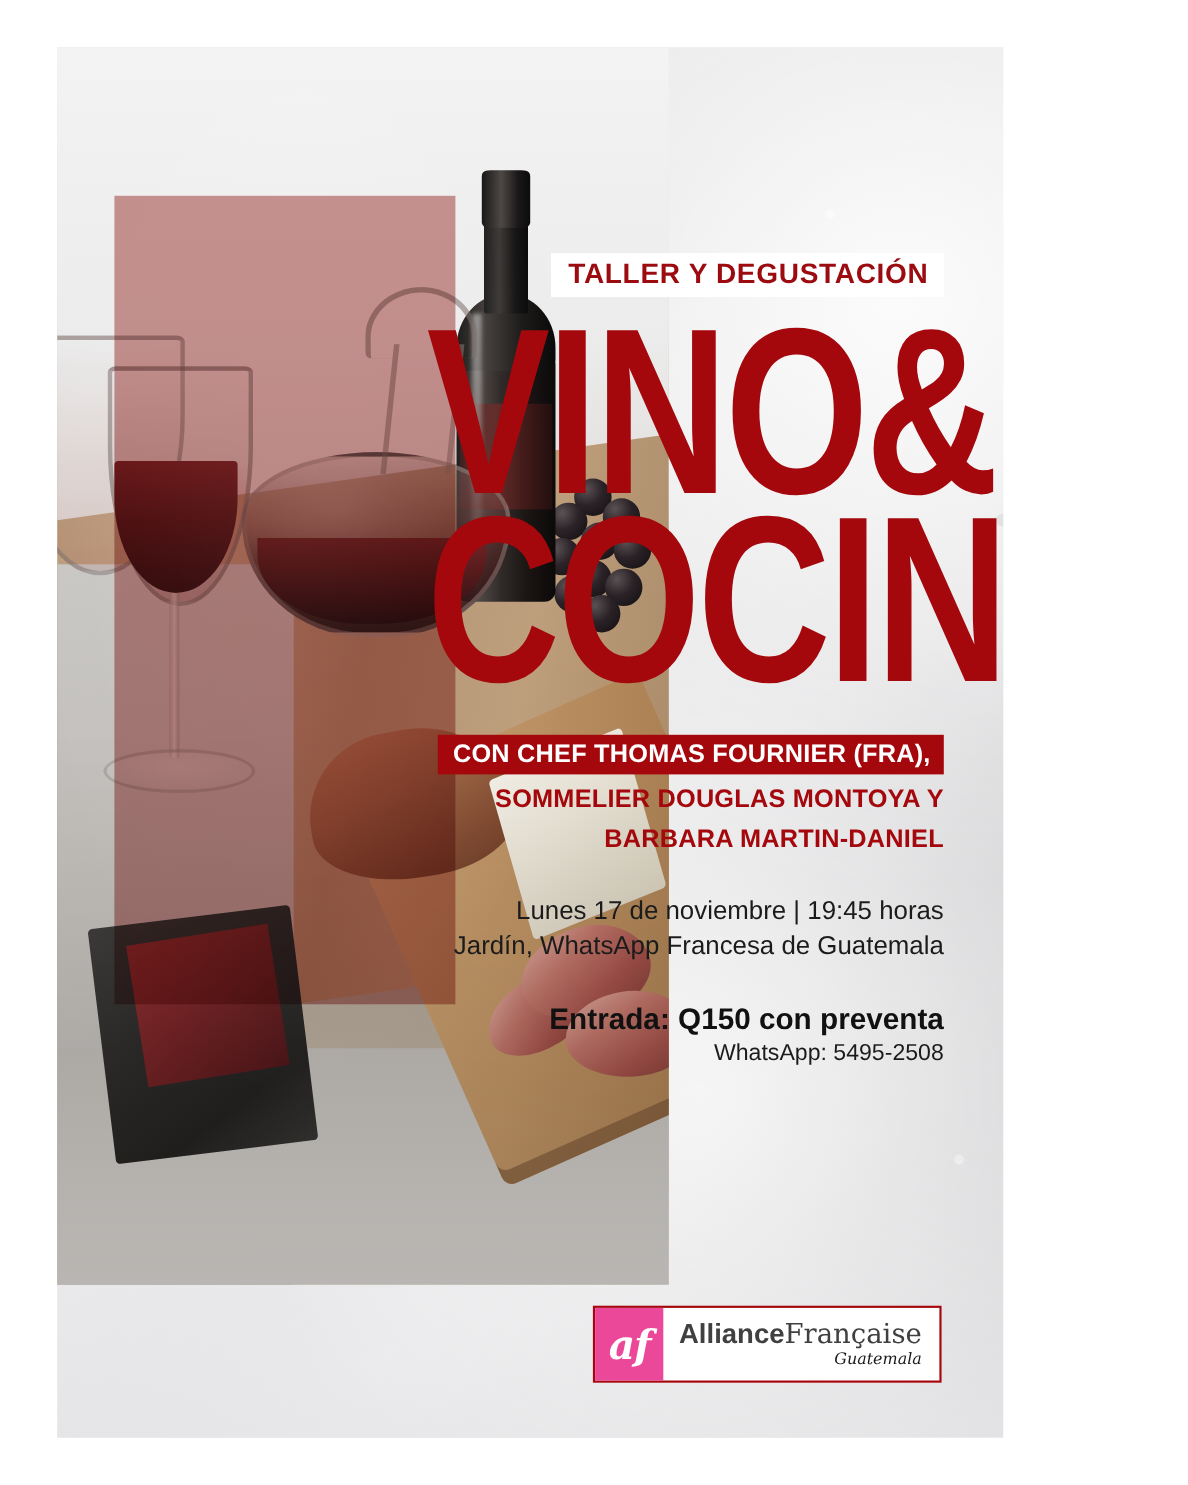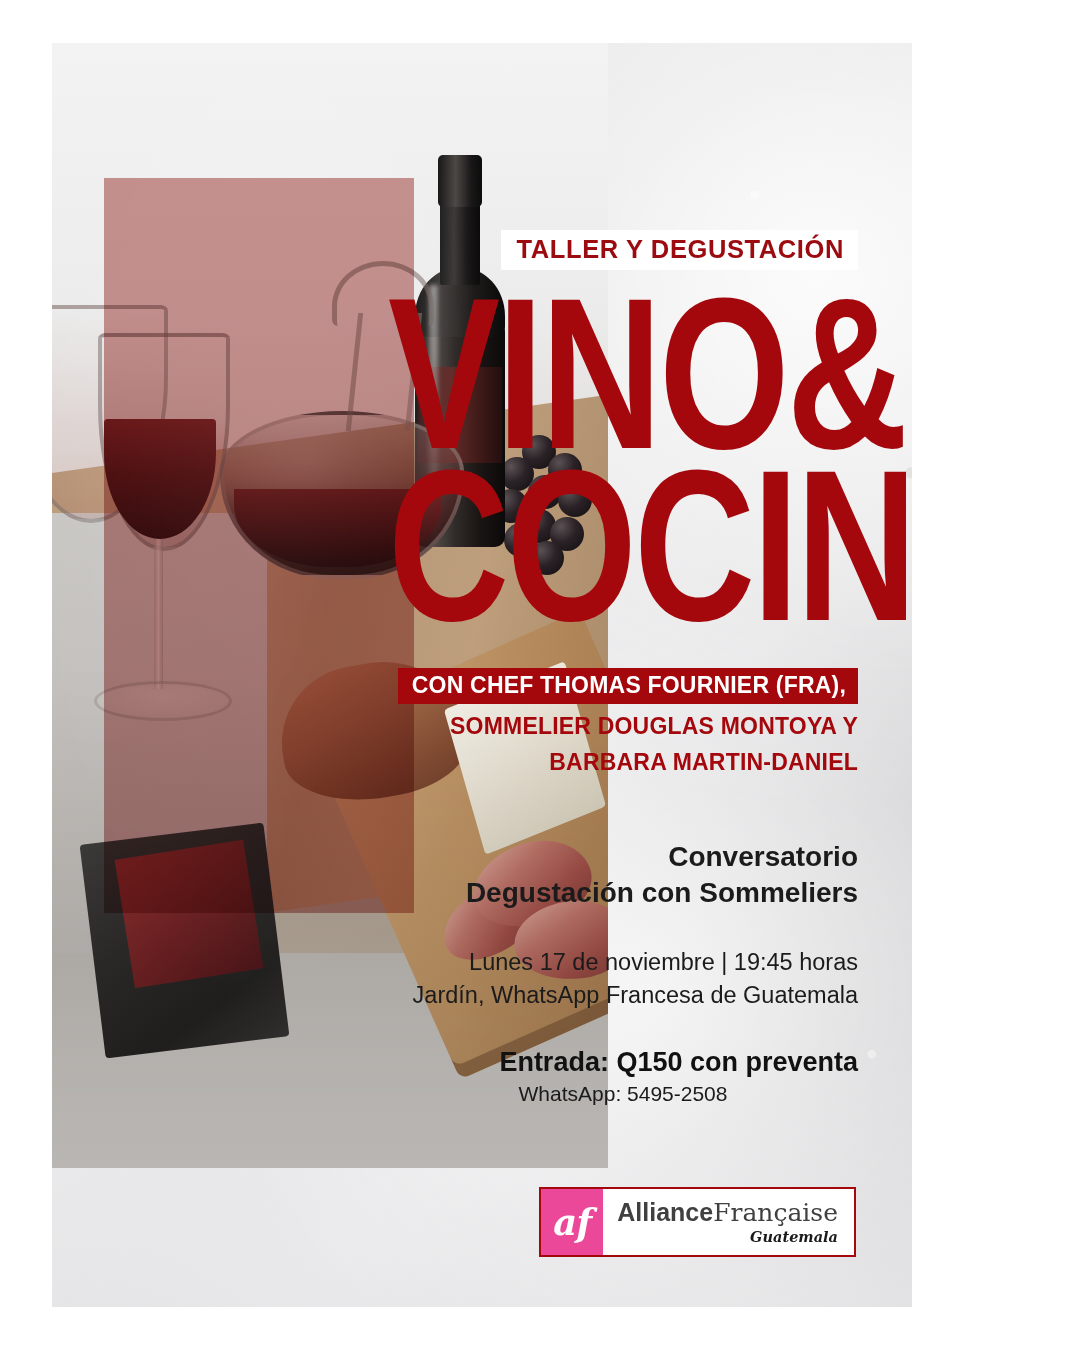--- a/index.html
+++ b/index.html
@@ -345,21 +345,20 @@
   .price-main {
     color: #111111;
     font-weight: bold;
     font-size: 27px;
     line-height: 1.25;
   }
   .price-sub {
     color: #1b1b1b;
     font-size: 21px;
     margin-top: 2px;
-    text-align: center;
   }
 
   
   .logo {
     position: absolute;
     right: 56px;
     bottom: 93px;
     display: flex;
     align-items: stretch;
     background: #ffffff;
@@ -390,21 +389,21 @@
     font-family: "DejaVu Serif", serif;
     color: #404040;
     font-size: 25px;
     line-height: 1.05;
     white-space: nowrap;
   }
   .logo-line1 b { font-family: "Liberation Sans", sans-serif; font-weight: bold; }
   .logo-line2 {
     font-family: "DejaVu Serif", serif;
     font-style: italic;
-    font-weight: bold;
+    font-weight: normal;
     color: #1a1a1a;
     font-size: 14.5px;
     text-align: right;
     margin-top: 2px;
   }
 </style>
 </head>
 <body>
 
 <div class="poster">
@@ -483,24 +482,20 @@
       <span class="l1">VINO&amp;</span>
       <span class="l2">COCINA</span>
     </div>
 
     <div class="credits">
       <div><span class="credit-1">CON CHEF THOMAS FOURNIER (FRA),</span></div>
       <div class="credit-2">SOMMELIER DOUGLAS MONTOYA Y</div>
       <div class="credit-3">BARBARA MARTIN-DANIEL</div>
     </div>
 
-    <div class="block-program">
-      <div>Conversatorio</div>
-      <div>Degustación con Sommeliers</div>
-    </div>
 
     <div class="block-when">
       <div>Lunes 17 de noviembre | 19:45  horas</div>
       <div>Jardín, WhatsApp Francesa de Guatemala</div>
     </div>
 
     <div class="block-price">
       <div class="price-main">Entrada: Q150 con preventa</div>
       <div class="price-sub">WhatsApp: 5495-2508</div>
     </div>

